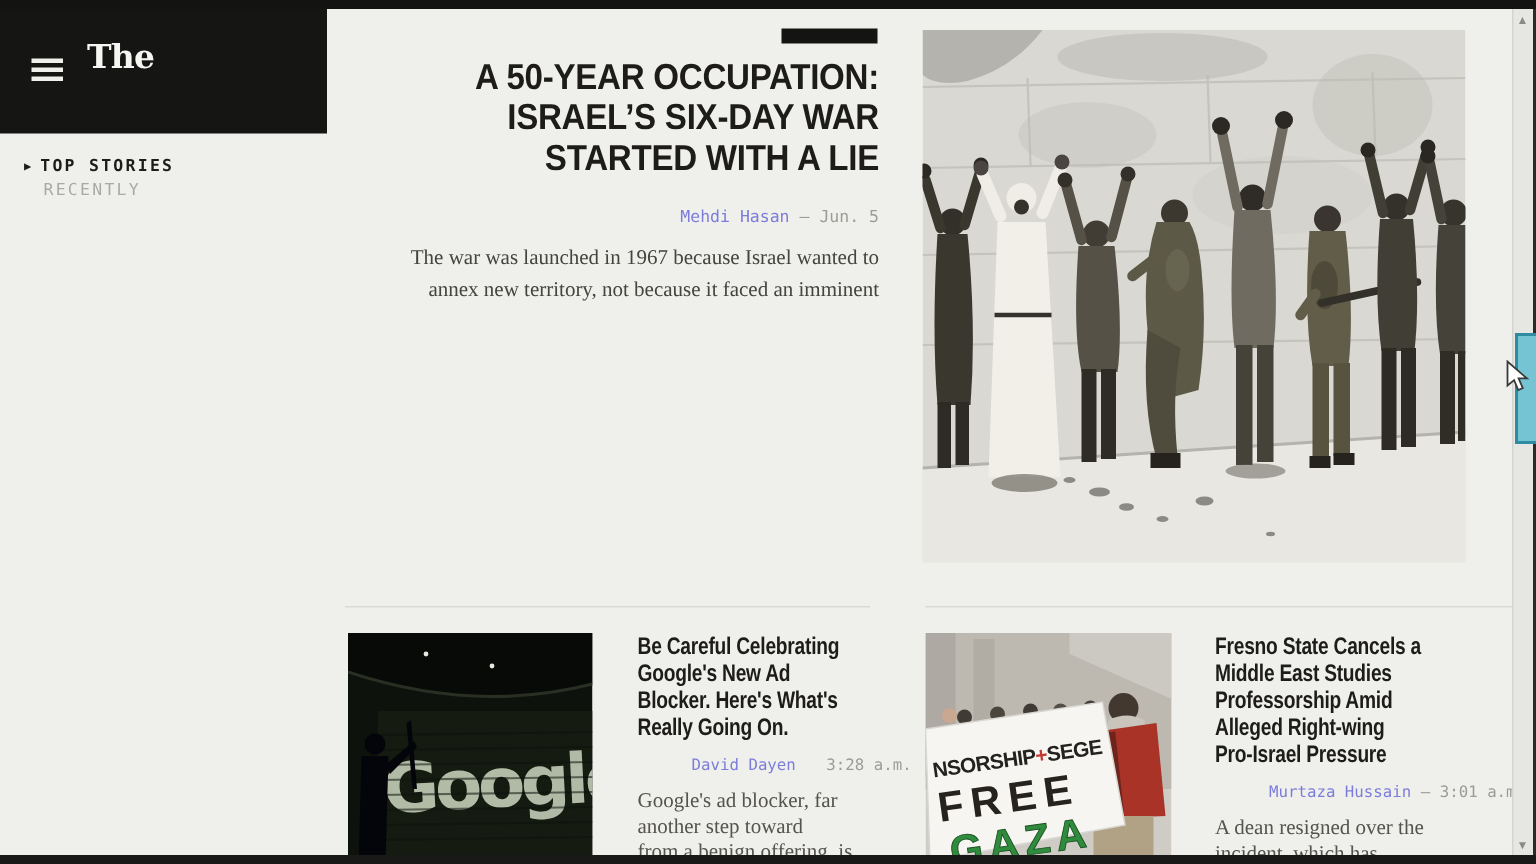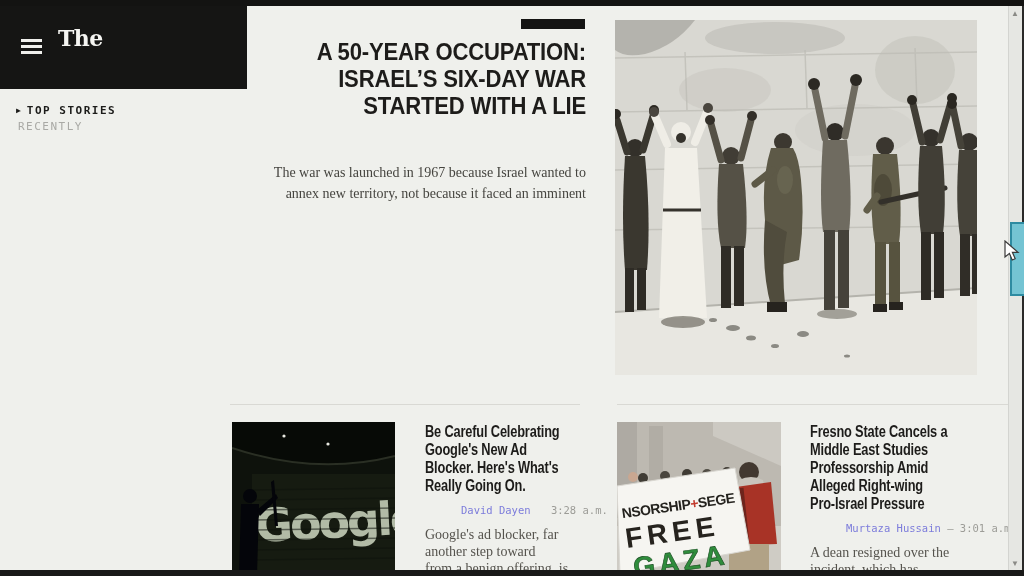--- a/index.html
+++ b/index.html
@@ -6,33 +6,33 @@
   body{width:1024px;height:576px;overflow:hidden;background:#eff0ec;
        font-family:"Liberation Sans",sans-serif;}
   .stage{position:relative;width:1024px;height:576px;background:#eff0ec;overflow:hidden;}
 
   
   .top-edge{position:absolute;left:0;top:0;width:1024px;height:6px;background:#131312;z-index:9;}
   .bottom-edge{position:absolute;left:0;top:570px;width:1024px;height:6px;background:#191918;z-index:9;}
   .right-edge{position:absolute;left:1021px;top:0;width:3px;height:576px;background:#2a2a29;z-index:2;}
 
   
-  .logo-box{position:absolute;left:0;top:4px;width:247px;height:85px;background:#151514;z-index:8;cursor:pointer;text-align:center;}
+  .logo-box{position:absolute;left:0;top:4px;width:218px;height:85px;background:#151514;z-index:8;cursor:pointer;text-align:center;}
   .hamburger{position:absolute;left:21px;top:35px;width:21px;height:15px;cursor:pointer;}
   .hamburger span{display:block;height:3px;background:#efefec;margin-bottom:3px;}
   .logo-text{position:absolute;left:58px;top:24px;color:#f5f5f2;
      font-family:"DejaVu Serif",serif;font-weight:bold;font-size:22px;line-height:21px;letter-spacing:-0.5px;}
 
   
   .nav{position:absolute;left:16px;top:104px;font-family:"DejaVu Sans Mono",monospace;}
   .nav-item{display:flex;align-items:center;margin-bottom:3px;cursor:pointer;}
   .nav-marker{font-size:8px;color:#1c1c1a;margin-right:6px;}
   .nav-label{font-size:11px;font-weight:bold;letter-spacing:1.5px;color:#1c1c1a;}
   .nav-item.inactive .nav-label{color:#a9a9a5;font-weight:normal;}
-  .nav-item.inactive{margin-left:2px;}
+  .nav-item.inactive{margin-left:13px;}
 
   
   .kicker{position:absolute;left:521px;top:19px;width:64px;height:10px;background:#141413;}
   .lead-hl{position:absolute;left:229px;top:38px;width:357px;text-align:right;
      font-weight:bold;font-size:24px;line-height:27px;color:#1d1c1a;letter-spacing:-0.2px;
      transform:scaleX(0.92);transform-origin:top right;cursor:pointer;}
   .lead-byline{position:absolute;left:229px;top:138px;width:357px;text-align:right;
      font-family:"DejaVu Sans Mono",monospace;font-size:11px;}
   .author{color:#7c7cdb;cursor:pointer;}
   .meta{color:#9c9c97;}
@@ -95,20 +95,25 @@
     <div class="nav-item inactive">
       <span class="nav-label">RECENTLY</span>
     </div>
   </div>
 
   <div class="kicker"></div>
   <div class="lead-hl">
     <div>A 50-YEAR OCCUPATION:</div>
     <div>ISRAEL’S SIX-DAY WAR</div>
     <div>STARTED WITH A LIE</div>
+  </div>
+  <div class="lead-byline">
+    <span class="author">Mehdi Hasan</span>
+    <span class="meta">–</span>
+    <span class="meta">Jun. 5</span>
   </div>
   <div class="lead-summary">
     <div>The war was launched in 1967 because Israel wanted to</div>
     <div>annex new territory, not because it faced an imminent</div>
   </div>
 
   <div class="lead-photo">
     <svg width="362" height="355" viewBox="0 0 362 355">
       <rect width="362" height="355" fill="#d9d8d2"></rect>
 

